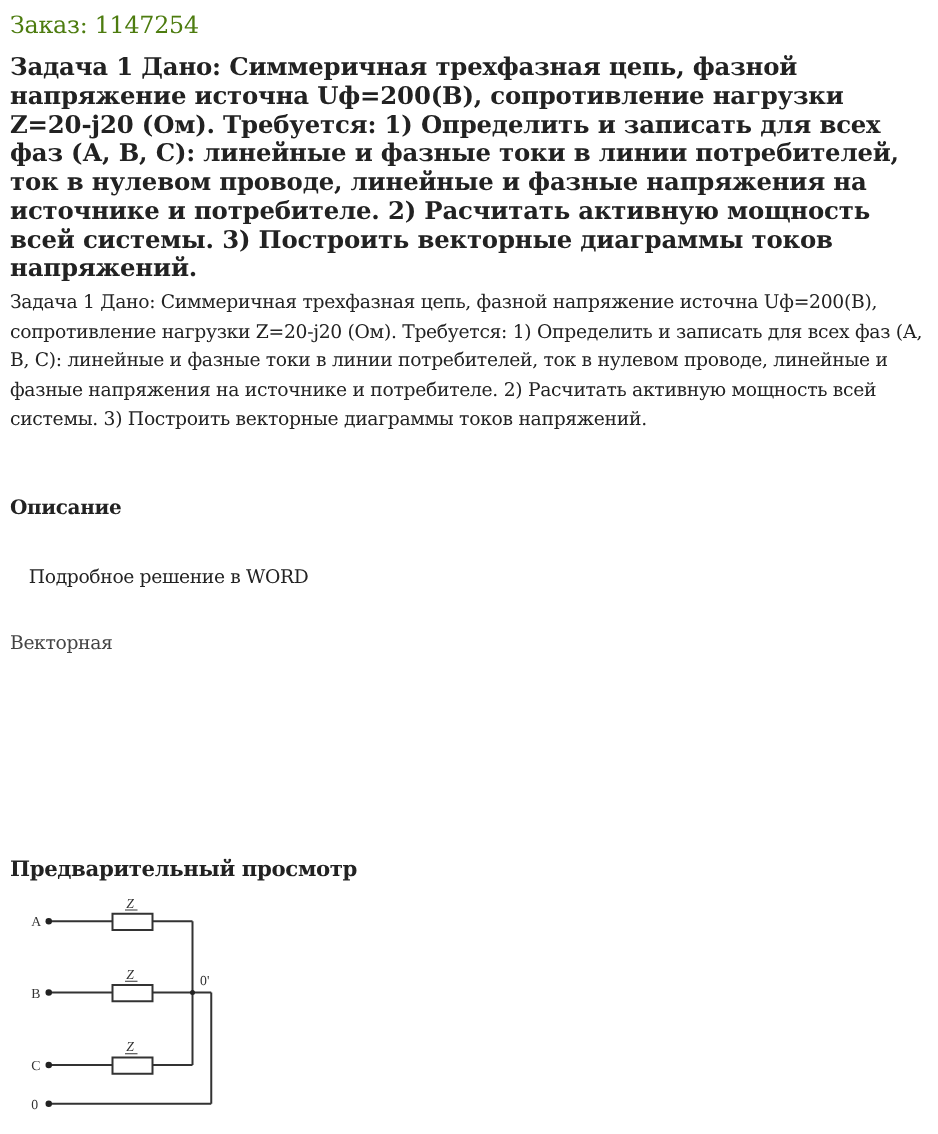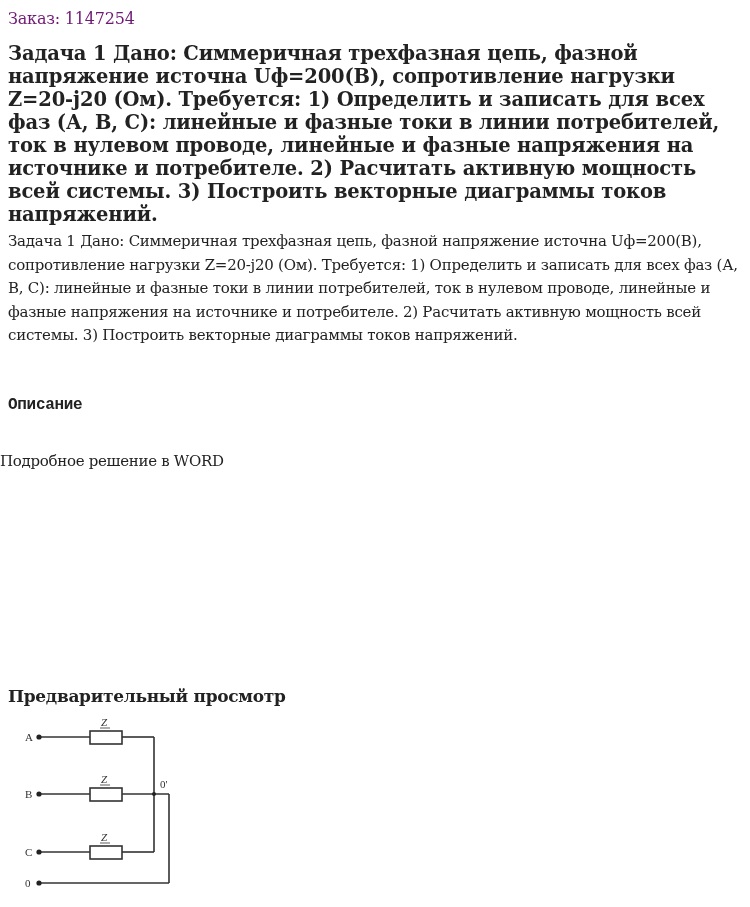--- a/index.html
+++ b/index.html
@@ -1,40 +1,41 @@
 <!DOCTYPE html>
 <html><head>
 <meta charset="utf-8">
 <style>
   html,body{margin:0;padding:0;background:#ffffff;}
   body{width:750px;height:907px;overflow:hidden;font-family:"DejaVu Serif","Liberation Serif",serif;color:#222;}
-  .order{position:absolute;left:8px;top:9px;font-size:16px;color:#701a75;letter-spacing:-0.2px;}
+  .order{position:absolute;left:8px;top:9px;font-size:19px;color:#4d7c0f;letter-spacing:-0.2px;}
   .title{position:absolute;left:8px;top:42px;width:736px;font-size:19.5px;font-weight:bold;line-height:23px;color:#222;letter-spacing:-0.15px;}
   .body{position:absolute;left:8px;top:230px;width:738px;font-size:15px;line-height:23.5px;color:#222;letter-spacing:-0.25px;}
-  .h-desc{position:absolute;left:8px;top:396px;font-size:16px;font-weight:bold;color:#222;letter-spacing:-0.3px;font-family:Liberation Mono, monospace;}
-  .p1{position:absolute;left:0;top:452px;font-size:15px;color:#222;letter-spacing:-0.3px;}
+  .h-desc{position:absolute;left:8px;top:396px;font-size:16px;font-weight:bold;color:#222;letter-spacing:-0.3px;}
+  .p1{position:absolute;left:23px;top:452px;font-size:15px;color:#222;letter-spacing:-0.3px;}
   .p2{position:absolute;left:8px;top:502px;font-size:15px;line-height:24px;color:#444;letter-spacing:-0.3px;}
   .h-prev{position:absolute;left:8px;top:686px;font-size:17px;font-weight:bold;color:#222;letter-spacing:-0.3px;}
   .schem{position:absolute;left:0;top:700px;}
   .schem text{font-family:"Liberation Serif","DejaVu Serif",serif;fill:#333;}
 </style>
 </head>
 <body>
 
 <div class="order">Заказ: 1147254</div>
 
 <div class="title">Задача 1 Дано: Симмеричная трехфазная цепь, фазной напряжение источна Uф=200(В), сопротивление нагрузки Z=20-j20 (Ом). Требуется: 1) Определить и записать для всех фаз (А, В, С): линейные и фазные токи в линии потребителей, ток в нулевом проводе, линейные и фазные напряжения на источнике и потребителе. 2) Расчитать активную мощность всей системы. 3) Построить векторные диаграммы токов напряжений.</div>
 
 <div class="body">Задача 1 Дано: Симмеричная трехфазная цепь, фазной напряжение источна Uф=200(В), сопротивление нагрузки Z=20-j20 (Ом). Требуется: 1) Определить и записать для всех фаз (А, В, С): линейные и фазные токи в линии потребителей, ток в нулевом проводе, линейные и фазные напряжения на источнике и потребителе. 2) Расчитать активную мощность всей системы. 3) Построить векторные диаграммы токов напряжений.</div>
 
 <div class="h-desc">Описание</div>
 
 <div class="p1">Подробное решение в WORD</div>
 
 <div class="p2">
+  <div>Векторная</div>
 </div>
 
 <div class="h-prev">Предварительный просмотр</div>
 
 <svg class="schem" width="250" height="207" viewBox="0 0 250 207">
   <g stroke="#333" stroke-width="1.6" fill="none">
 
     <line x1="40" y1="37" x2="90" y2="37"></line>
     <rect x="90" y="31" width="32" height="13" fill="#fff"></rect>
     <line x1="122" y1="37" x2="154" y2="37"></line>

